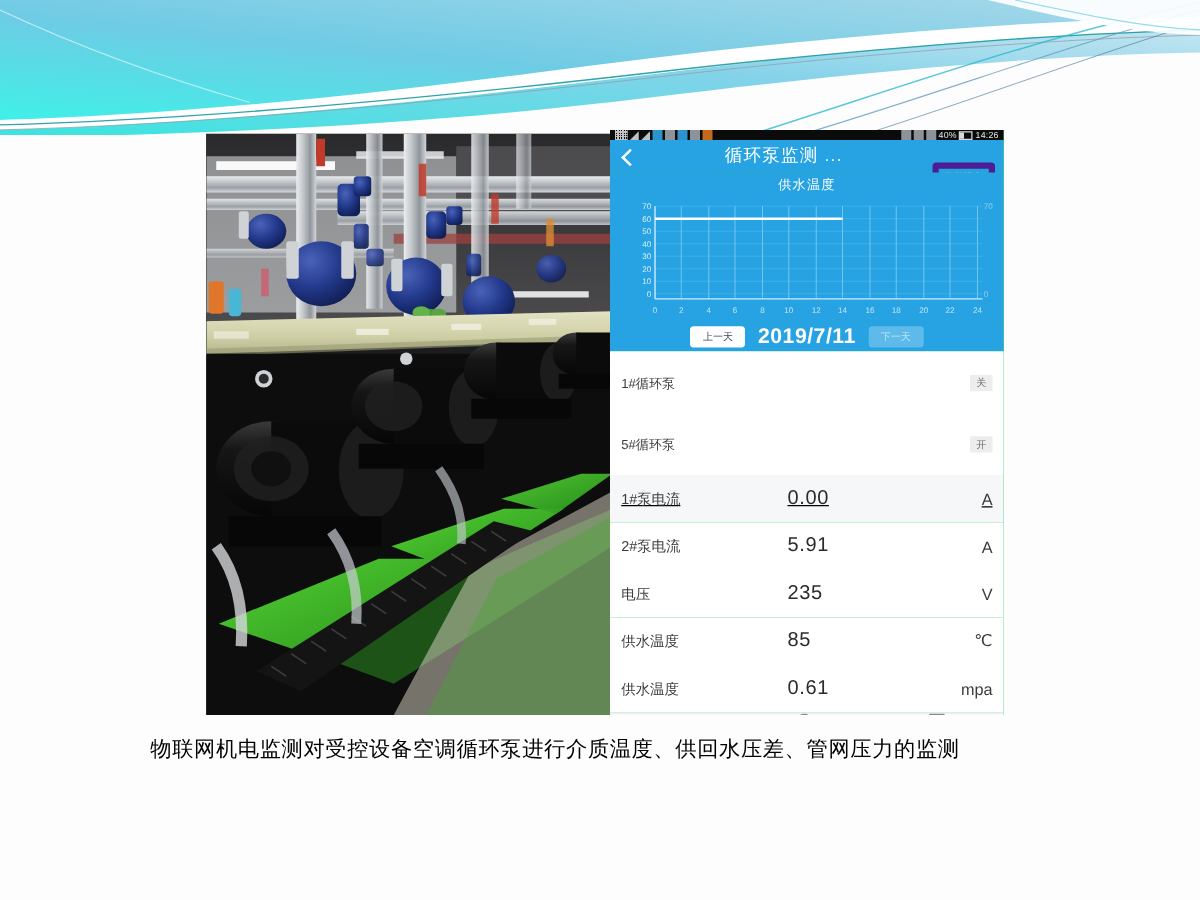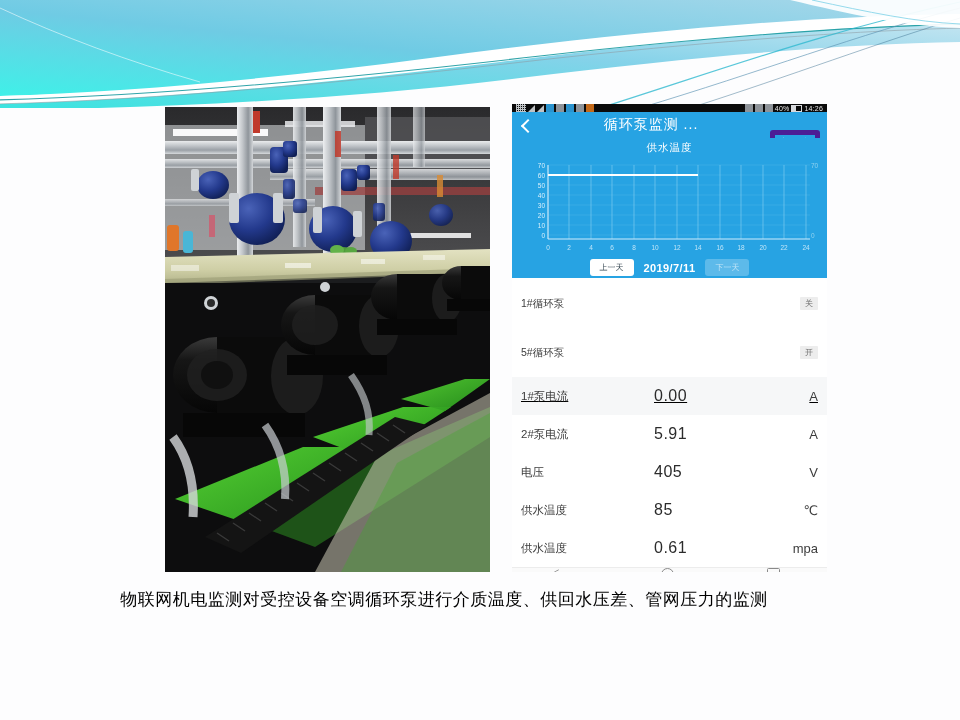--- a/index.html
+++ b/index.html
@@ -41,21 +41,21 @@
     width: 325px;
     height: 465px;
     overflow: hidden;
     background: #1a1a1a;
   }
   #photo svg { display: block; }
 
   
   #phone {
     position: absolute;
-    left: 512px;
+    left: 488px;
     top: 104px;
     width: 315px;
     height: 468px;
     background: #22c55e;
     overflow: hidden;
     font-size: 11px;
   }
 
   
   .statusbar {
@@ -179,21 +179,21 @@
     padding: 3px 10px;
     white-space: nowrap;
     cursor: pointer;
   }
   .daybtn.disabled {
     background: rgba(255,255,255,.25);
     color: rgba(255,255,255,.6);
   }
   .datetxt {
     color: #ffffff;
-    font-size: 11px;
+    font-size: 17px;
     font-weight: bold;
     letter-spacing: .4px;
     text-align: center;
   }
 
   
   .statlist { background: #ffffff; padding-top: 1px; }
   .statrow {
     display: flex;
     align-items: center;
@@ -638,21 +638,21 @@
           <span class="d-val">0.00</span>
           <span class="d-unit">A</span>
         </div>
         <div class="datarow">
           <span class="d-lbl">2#泵电流</span>
           <span class="d-val">5.91</span>
           <span class="d-unit">A</span>
         </div>
         <div class="datarow">
           <span class="d-lbl">电压</span>
-          <span class="d-val">405</span>
+          <span class="d-val">235</span>
           <span class="d-unit">V</span>
         </div>
         <div class="datarow">
           <span class="d-lbl">供水温度</span>
           <span class="d-val">85</span>
           <span class="d-unit">℃</span>
         </div>
         <div class="datarow">
           <span class="d-lbl">供水温度</span>
           <span class="d-val">0.61</span>

